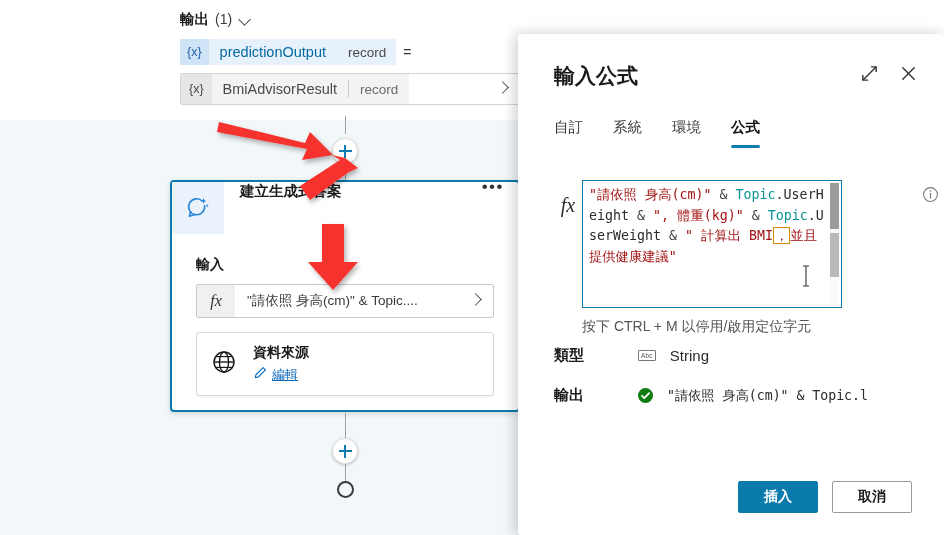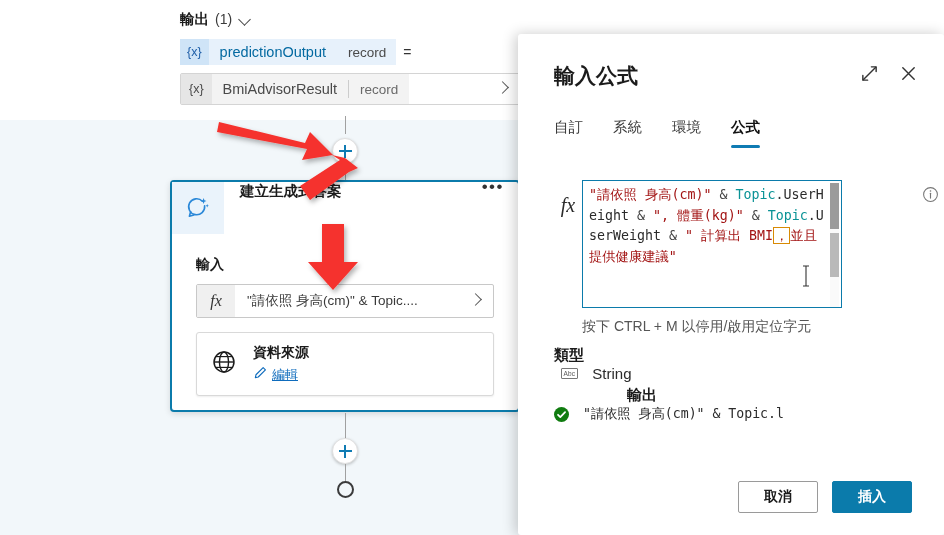--- a/index.html
+++ b/index.html
@@ -178,21 +178,21 @@
   .caret {
     position:absolute; left:222px; top:86px; width:2px; height:20px;
   }
   .sbar-track { position:absolute; right:2px; top:2px; width:9px; height:124px; background:#fafafa; }
   .sbar-thumb1 { position:absolute; right:2px; top:2px; width:9px; height:46px; background:#9b9b9b; }
   .sbar-thumb2 { position:absolute; right:2px; top:52px; width:9px; height:44px; background:#b9b9b9; }
   .info-i { position:absolute; left:404px; top:152px; }
 
   .hint { position:absolute; left:64px; top:284px; font-size:14px; color:#555; }
 
-  .kv { position:absolute; left:36px; display:flex; align-items:center;flex-direction:column; }
+  .kv { position:absolute; left:36px; display:flex; align-items:center; }
   .kv .k { width:84px; font-size:15px; font-weight:700; color:#1b1b1b; }
   .kv .val { display:flex; align-items:center; gap:14px; }
   .abc-ico {
     border:1px solid #777; font-size:6.5px; color:#555; padding:1px 2px;
     line-height:7px; letter-spacing:.2px; border-radius:1px;
   }
   .kv .vt { font-size:15px; color:#2b2b2b; }
   .kv .vt.mono {
     font-family:"DejaVu Sans Mono","Liberation Mono",monospace; font-size:13.2px;
   }
@@ -390,16 +390,16 @@
       <span class="okdot">
         <svg width="11" height="11" viewBox="0 0 12 12">
             <path d="M2.2 6.3l2.5 2.6L9.9 3.4" stroke="#fff" stroke-width="1.9" fill="none" stroke-linecap="round" stroke-linejoin="round"></path>
           </svg>
       </span>
       <span class="vt mono">"請依照 身高(cm)" &amp; Topic.l</span>
     </span>
   </div>
 
   <div class="p-buttons">
+    <div class="btn primary">插入</div>
     <div class="btn secondary">取消</div>
-    <div class="btn primary">插入</div>
   </div>
 </div>
 
 </body></html>

